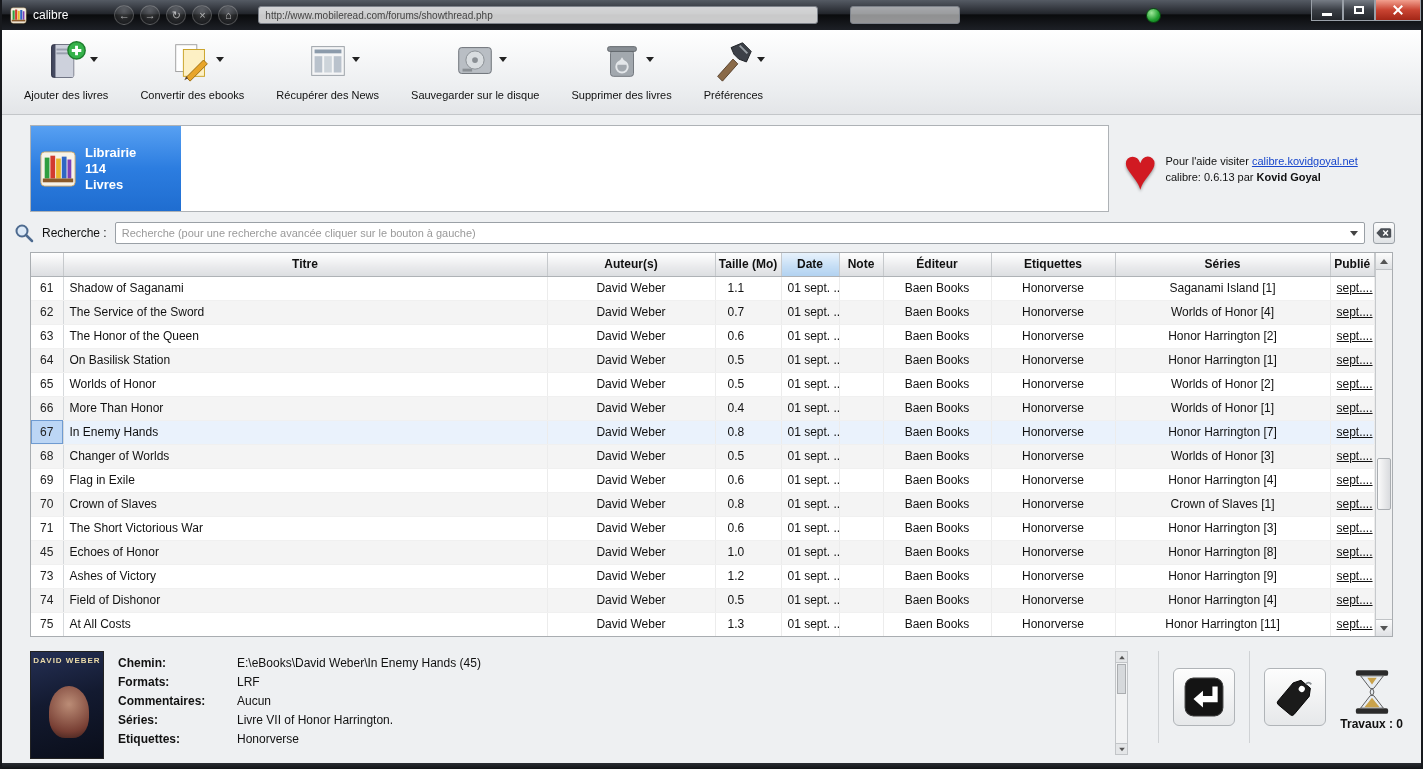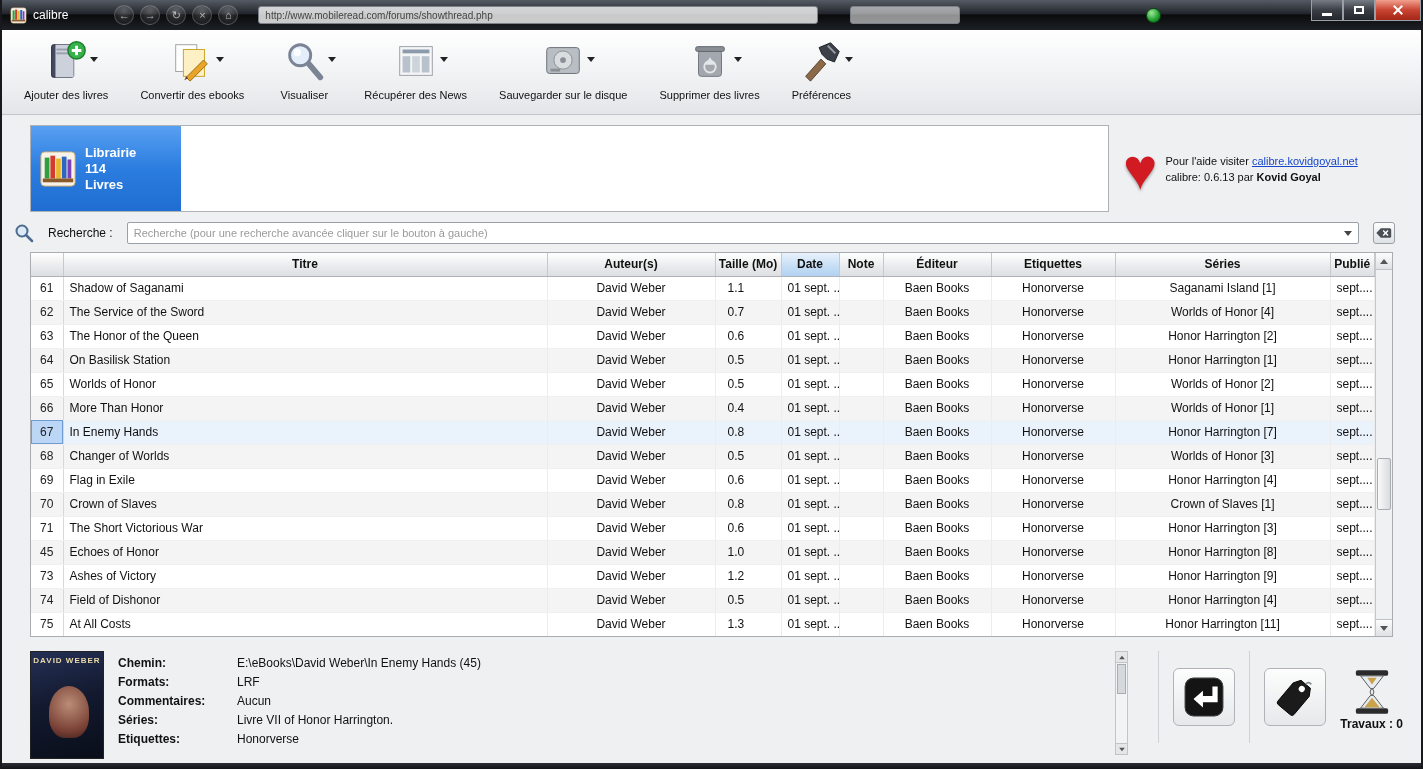--- a/index.html
+++ b/index.html
@@ -64,21 +64,21 @@
     background:linear-gradient(#57a0f2, #2c7de0 50%, #1f6dd0); }
   .library-tile svg { width:38px; height:38px; flex:0 0 38px; }
   .help-area { flex:0 0 280px; display:flex; align-items:center; gap:8px; }
   .heart { font-size:58px; line-height:58px; color:#d11a22;
     text-shadow:0 2px 3px rgba(0,0,0,.35); }
   .help-text { font-size:11px; color:#111; line-height:16px; }
   .help-text a { color:#1947cc; }
   .bold { font-weight:bold; }
 
   
-  .search-row { flex:0 0 30px; display:flex; align-items:center; gap:14px;
+  .search-row { flex:0 0 30px; display:flex; align-items:center; gap:8px;
     padding:0 26px 4px 12px; }
   .adv-search-btn { width:20px; height:20px; }
   .search-label { font-size:12px; color:#111; white-space:nowrap; }
   .search-wrap { flex:1; position:relative; }
   .search-input { width:100%; height:22px; border:1px solid #9aa0a6; border-radius:2px;
     font-size:11px; color:#333; padding:0 22px 0 6px;
     font-family:"Liberation Sans", sans-serif; }
   .search-input::placeholder { color:#9a9a9a; }
   .combo-arrow { position:absolute; right:7px; top:9px; width:0; height:0;
     border-left:4px solid transparent; border-right:4px solid transparent;
@@ -100,21 +100,21 @@
   td { height:24px; font-size:12px; color:#111; padding:0 6px; white-space:nowrap;
     overflow:hidden; border-right:1px solid #ececec; border-bottom:1px solid #f0f0f0; }
   tbody tr:nth-child(even) td { background:#f4f4f4; }
   tbody tr.selected td { background:#eaf2fc; }
   tbody tr.selected td.col-num { background:#bcd6f5; outline:1px solid #6f9bd1; outline-offset:-1px; }
   td.col-num { text-align:center; color:#222; border-right:1px solid #d6d9dc; }
   td.col-title { text-align:left; }
   td.col-author, td.col-publisher, td.col-tags, td.col-series { text-align:center; }
   td.col-size { text-align:left; padding-left:12px; }
   td.col-date { text-align:left; }
-  td.col-published { text-align:left; }
+  td.col-published { text-align:left;text-decoration:underline; }
   .vscroll { position:absolute; top:0; right:0; bottom:0; width:17px;
     background:#f0f1f2; border-left:1px solid #c6c9cc; }
   .scroll-arrow { height:17px; background:linear-gradient(#fcfcfc,#dfe1e4);
     border-bottom:1px solid #c0c3c6; display:flex; align-items:center; justify-content:center; }
   .scroll-arrow.down { position:absolute; bottom:0; left:0; right:0; border-top:1px solid #c0c3c6; border-bottom:none; }
   .tri-up { width:0; height:0; border-left:4px solid transparent; border-right:4px solid transparent; border-bottom:5px solid #555; }
   .tri-down { width:0; height:0; border-left:4px solid transparent; border-right:4px solid transparent; border-top:5px solid #555; }
   .scroll-thumb { position:absolute; left:1px; right:1px; top:205px; height:52px;
     background:linear-gradient(90deg,#fafafa,#d9dbde); border:1px solid #a9adb1; border-radius:2px; }
 
@@ -217,31 +217,20 @@
           <rect x="7" y="7" width="22" height="28" fill="#ffffff" stroke="#a0a0a0"></rect>
           <rect x="15" y="12" width="22" height="28" fill="#fdf0c4" stroke="#c9a227"></rect>
           <path d="M18 41 L36 23 L40 27 L22 45 Z" fill="#e8a52a" stroke="#9c6d10"></path>
           <path d="M16 44 l4 -2 -2 -2 z" fill="#5a4632"></path>
         </svg>
         <span class="tb-arrow"></span>
       </div>
       <span class="tb-label">Convertir des ebooks</span>
     </div>
 
-    <div class="tb-item">
-      <div class="tb-icon-wrap">
-        <svg viewBox="0 0 48 48">
-          <circle cx="20" cy="18" r="11" fill="#e4eefb" stroke="#7a8494" stroke-width="3"></circle>
-          <circle cx="17" cy="15" r="4" fill="#ffffff" opacity=".8"></circle>
-          <line x1="29" y1="27" x2="41" y2="41" stroke="#7a8494" stroke-width="6" stroke-linecap="round"></line>
-        </svg>
-        <span class="tb-arrow"></span>
-      </div>
-      <span class="tb-label">Visualiser</span>
-    </div>
 
     <div class="tb-item">
       <div class="tb-icon-wrap">
         <svg viewBox="0 0 48 48">
           <rect x="7" y="9" width="34" height="30" fill="#f4f5f6" stroke="#9aa0a6"></rect>
           <rect x="10" y="12" width="28" height="4" fill="#8c9bab"></rect>
           <rect x="10" y="19" width="8" height="17" fill="#b9c2cc"></rect>
           <rect x="20" y="19" width="8" height="17" fill="#cdd4da"></rect>
           <rect x="30" y="19" width="8" height="17" fill="#b9c2cc"></rect>
         </svg>

